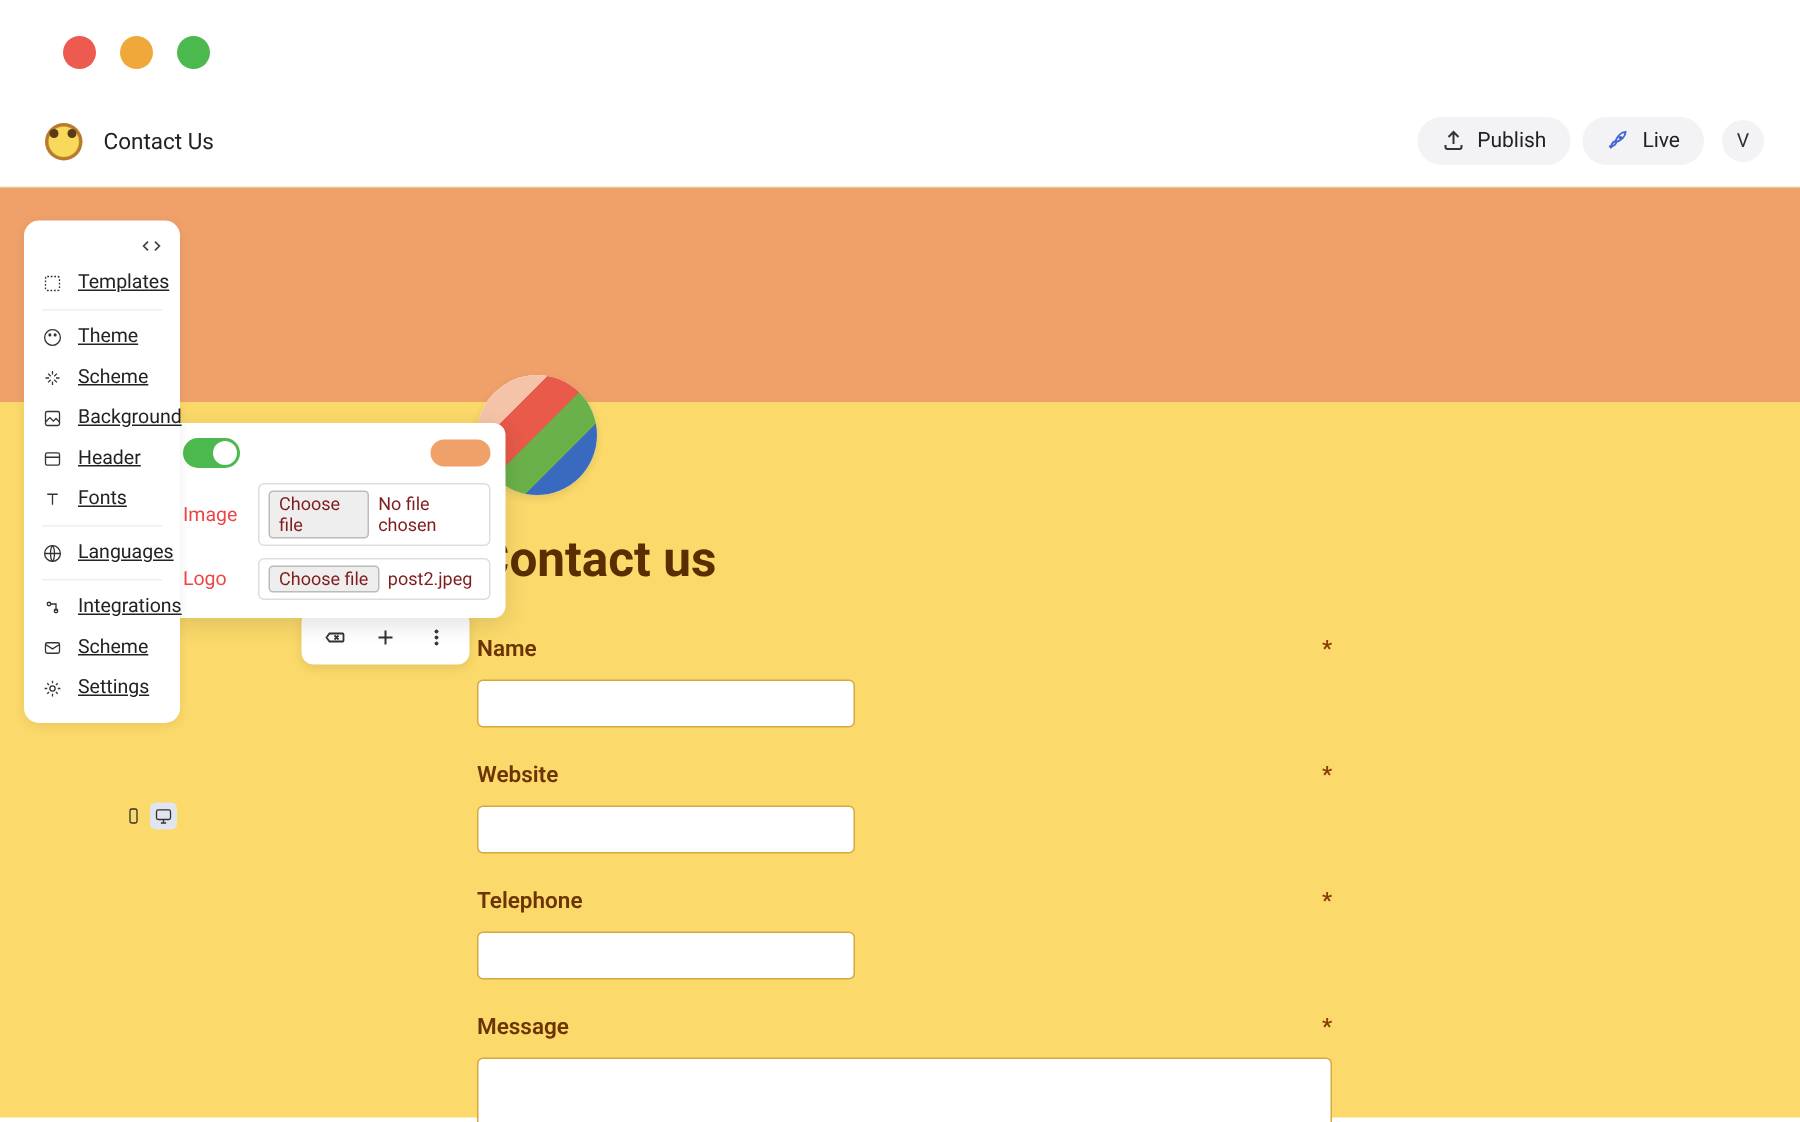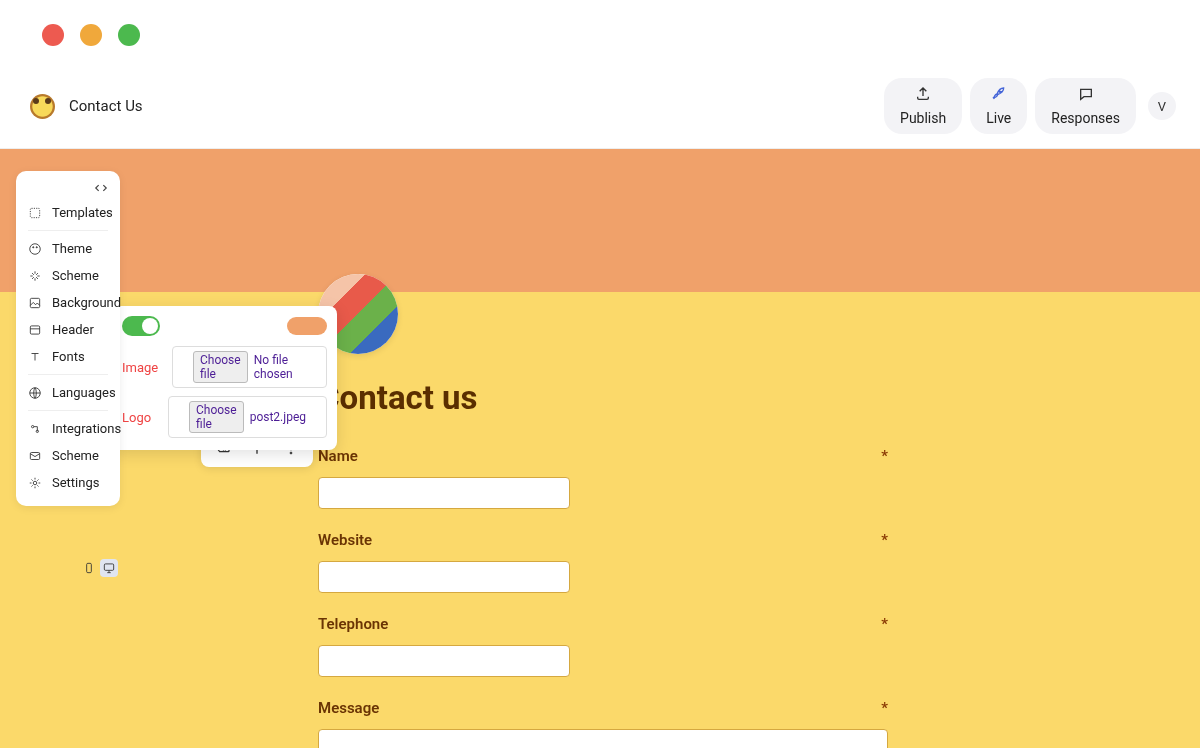--- a/index.html
+++ b/index.html
@@ -12,46 +12,46 @@
 .dot.yellow { background: #f0a83b; }
 .dot.green { background: #4cb94e; }
 
 
 .topbar { display: flex; align-items: center; justify-content: space-between; padding: 8px 24px 14px 30px; border-bottom: 1px solid #eee; }
 .topbar-left { display: flex; align-items: center; gap: 14px; }
 .monkey-logo { width: 25px; height: 25px; border-radius: 50%; background: radial-gradient(circle, #f8d95a 55%, #b87a2c 60%); position: relative; }
 .monkey-logo::before { content:""; position:absolute; top:4px; left:3px; width:6px; height:6px; background:#5a3a1a; border-radius:50%; box-shadow: 12px 0 0 #5a3a1a; }
 .app-title { font-size: 15px; color: #222; }
 .topbar-right { display: flex; align-items: center; gap: 8px; }
-.pill-btn { display: flex; align-items: center; gap: 8px; background: #f3f3f6; border-radius: 18px; padding: 8px 16px; font-size: 14px; color: #222; cursor: pointer; flex-direction: column; }
+.pill-btn { display: flex; align-items: center; gap: 8px; background: #f3f3f6; border-radius: 18px; padding: 8px 16px; font-size: 14px; color: #222; cursor: pointer; }
 .pill-btn svg { width: 16px; height: 16px; }
 .live svg { stroke: #4565d8; }
 .avatar { width: 28px; height: 28px; border-radius: 50%; background: #f3f3f6; display: flex; align-items: center; justify-content: center; font-size: 13px; color: #333; margin-left: 4px; }
 
 
 .canvas { position: relative; height: 620px; background: #fbd96a; }
 .header-band { height: 143px; background: #f0a16a; }
 
 
 .sidebar { position: absolute; top: 22px; left: 16px; width: 104px; background: #fff; border-radius: 10px; box-shadow: 0 2px 8px rgba(0,0,0,0.08); padding: 10px 0; z-index: 30; }
 .side-code { display:flex; justify-content:flex-end; padding: 0 12px 4px; color:#444; }
 .side-code svg { width:14px; height:14px; }
 .side-sep { border:0; border-top:1px solid #eee; margin: 4px 12px; }
-.side-item { display: flex; align-items: center; gap: 10px; padding: 6px 12px; font-size: 13px; color: #222; cursor: pointer; }
+.side-item { display: flex; align-items: center; gap: 10px; padding: 6px 12px; font-size: 13px; color: #222; cursor: pointer; text-decoration: underline; }
 .side-item svg { width: 14px; height: 14px; stroke:#333; flex-shrink:0; }
 
 
 .popover { position: absolute; top: 157px; left: 112px; width: 225px; background: #fff; border-radius: 8px; box-shadow: 0 4px 16px rgba(0,0,0,0.12); padding: 10px 10px 12px; z-index: 25; }
 .popover-top { display: flex; align-items: center; justify-content: space-between; margin-bottom: 10px; }
 .toggle { width: 38px; height: 20px; background: #4cb94e; border-radius: 10px; position: relative; }
 .toggle::after { content:""; position:absolute; right:2px; top:2px; width:16px; height:16px; background:#fff; border-radius:50%; }
 .color-swatch { width: 40px; height: 18px; border-radius: 9px; background: #f0a16a; }
 .file-row { display: flex; align-items: center; gap:10px; margin-top: 8px; font-size: 13px; }
 .file-row label { width: 40px; color:#ef4444; }
-.file-box { flex:1; border:1px solid #ddd; border-radius:4px; display:flex; align-items:center; padding:4px 20px; gap:6px; font-size:12px; color:#4c1d95; }
+.file-box { flex:1; border:1px solid #ddd; border-radius:4px; display:flex; align-items:center; padding:4px 6px; gap:6px; font-size:12px; color:#7f1d1d; }
 .choose-btn { background:#eee; border:1px solid #bbb; border-radius:3px; padding:1px 6px; font-size:12px; cursor:pointer; }
 
 
 .field-tb { position:absolute; top:282px; left:201px; background:#fff; border-radius:8px; box-shadow:0 2px 8px rgba(0,0,0,0.1); display:flex; gap:18px; padding:10px 14px; z-index:20; }
 .field-tb svg { width:16px; height:16px; stroke:#333; cursor:pointer; }
 
 
 .device-toggle { position:absolute; top:410px; left:80px; display:flex; gap:2px; z-index:30; }
 .device-btn { width:18px; height:18px; display:flex; align-items:center; justify-content:center; border-radius:4px; }
 .device-btn.active { background:#e0e5f0; }
@@ -88,26 +88,20 @@
           <path d="M4 16v2a2 2 0 002 2h12a2 2 0 002-2v-2M12 3v12M7 8l5-5 5 5"></path>
         </svg>
       <span>Publish</span>
     </div>
     <div class="pill-btn live">
       <svg viewBox="0 0 24 24" fill="none" stroke="#4565d8" stroke-width="2">
           <path d="M5 19c-1-3 1-6 4-7 2-5 6-9 10-9 0 4-4 8-9 10-1 3-4 5-7 4zM14 10a1 1 0 110-2 1 1 0 010 2z"></path>
         </svg>
       <span>Live</span>
     </div>
-    <div class="pill-btn">
-      <svg viewBox="0 0 24 24" fill="none" stroke="#333" stroke-width="2">
-          <path d="M4 5h16v11H9l-5 4V5z"></path>
-        </svg>
-      <span>Responses</span>
-    </div>
     <div class="avatar">
       <span>V</span>
     </div>
   </div>
 </div>
 
 <div class="canvas">
   <div class="header-band"></div>
 
   <div class="sidebar">

